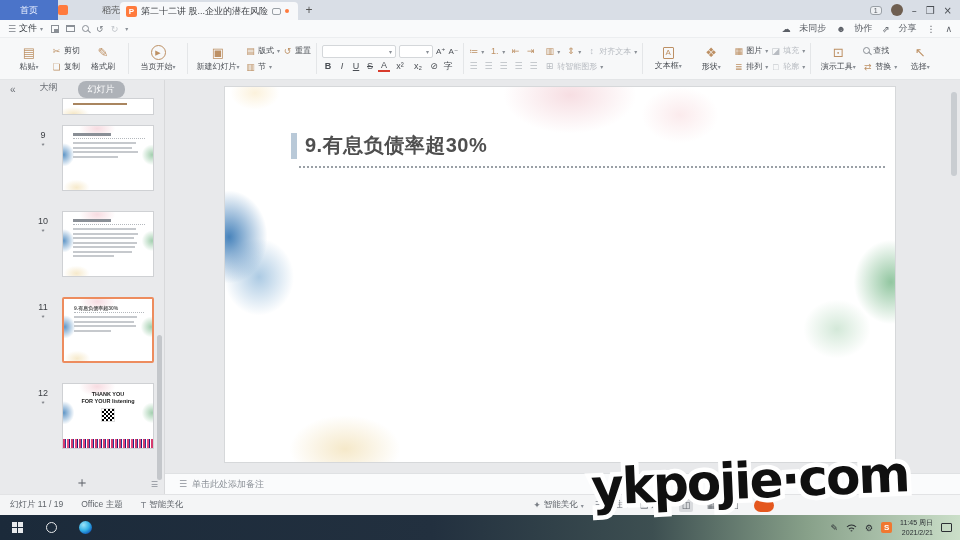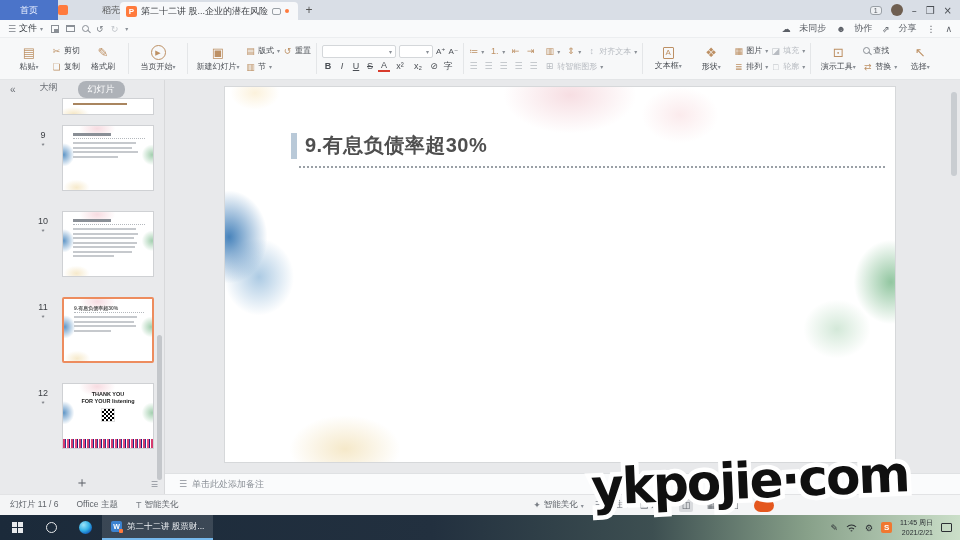--- a/index.html
+++ b/index.html
@@ -452,21 +452,21 @@
     <div class="cscroll"></div>
   </div>
 
   <div class="notesbar">
     <span>☰</span>
     <span>单击此处添加备注</span>
   </div>
 
   <div class="statusbar">
     <div class="sb-left">
-      <span>幻灯片 11 / 6</span>
+      <span>幻灯片 11 / 19</span>
       <span>Office 主题</span>
       <span class="sbi">
           <span class="sbic">T</span>
           <span>智能美化</span>
         </span>
     </div>
     <div class="sb-right">
       <span class="sbi">
           <span class="sbic">✦</span>
           <span>智能美化</span>
@@ -496,24 +496,20 @@
           <i></i>
           <i></i>
         </span>
       </div>
     <div class="tk">
         <span class="cortana"></span>
       </div>
     <div class="tk">
         <span class="edge"></span>
       </div>
-    <div class="wpstask">
-      <span class="wpsic">W</span>
-      <span style="white-space:nowrap">第二十二讲 股票财...</span>
-    </div>
     <div class="tray">
       <span style="font-size:9px">✎</span>
       <svg width="11" height="9">
           <path d="M1 4 A6 6 0 0 1 10 4 M3 6 A4 4 0 0 1 8 6 M4.7 8 A1.5 1.5 0 0 1 6.3 8" stroke="#2b2f33" stroke-width="1.1" fill="none"></path>
         </svg>
       <span style="font-size:9px">⚙</span>
       <span class="sogou">S</span>
       <span class="clock">
         <span>11:45 周日</span><br>
         <span>2021/2/21</span>

